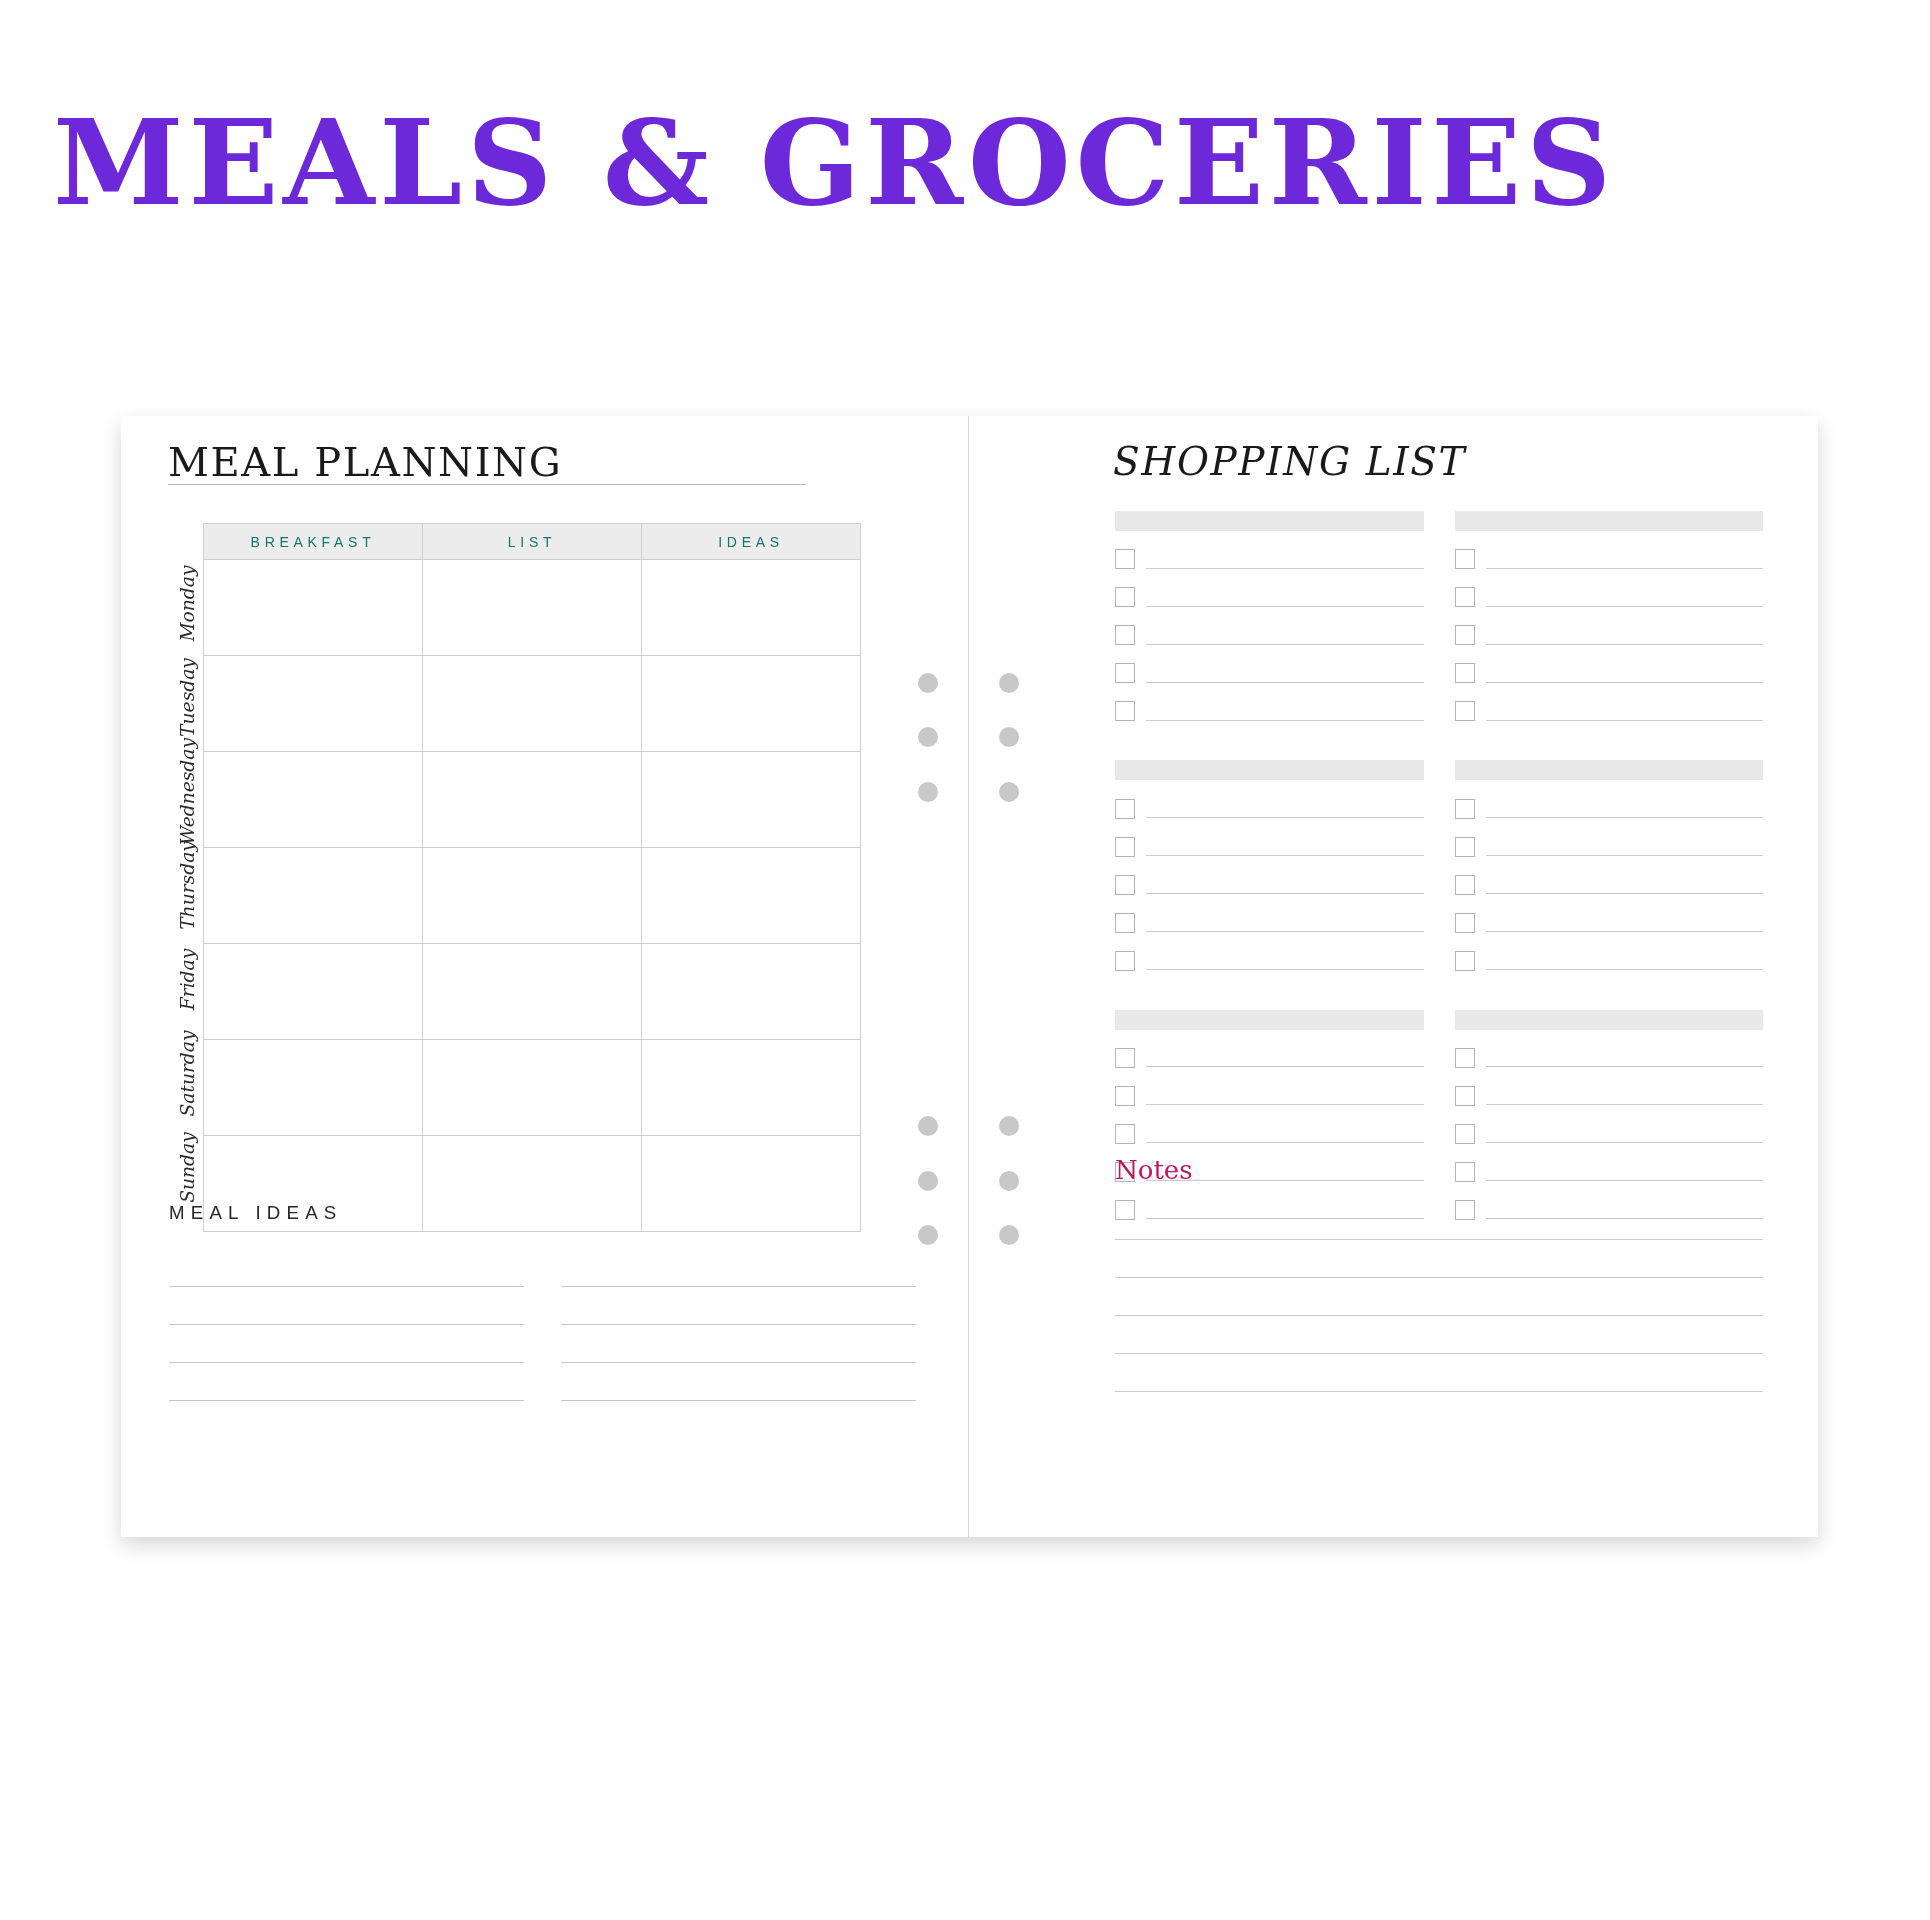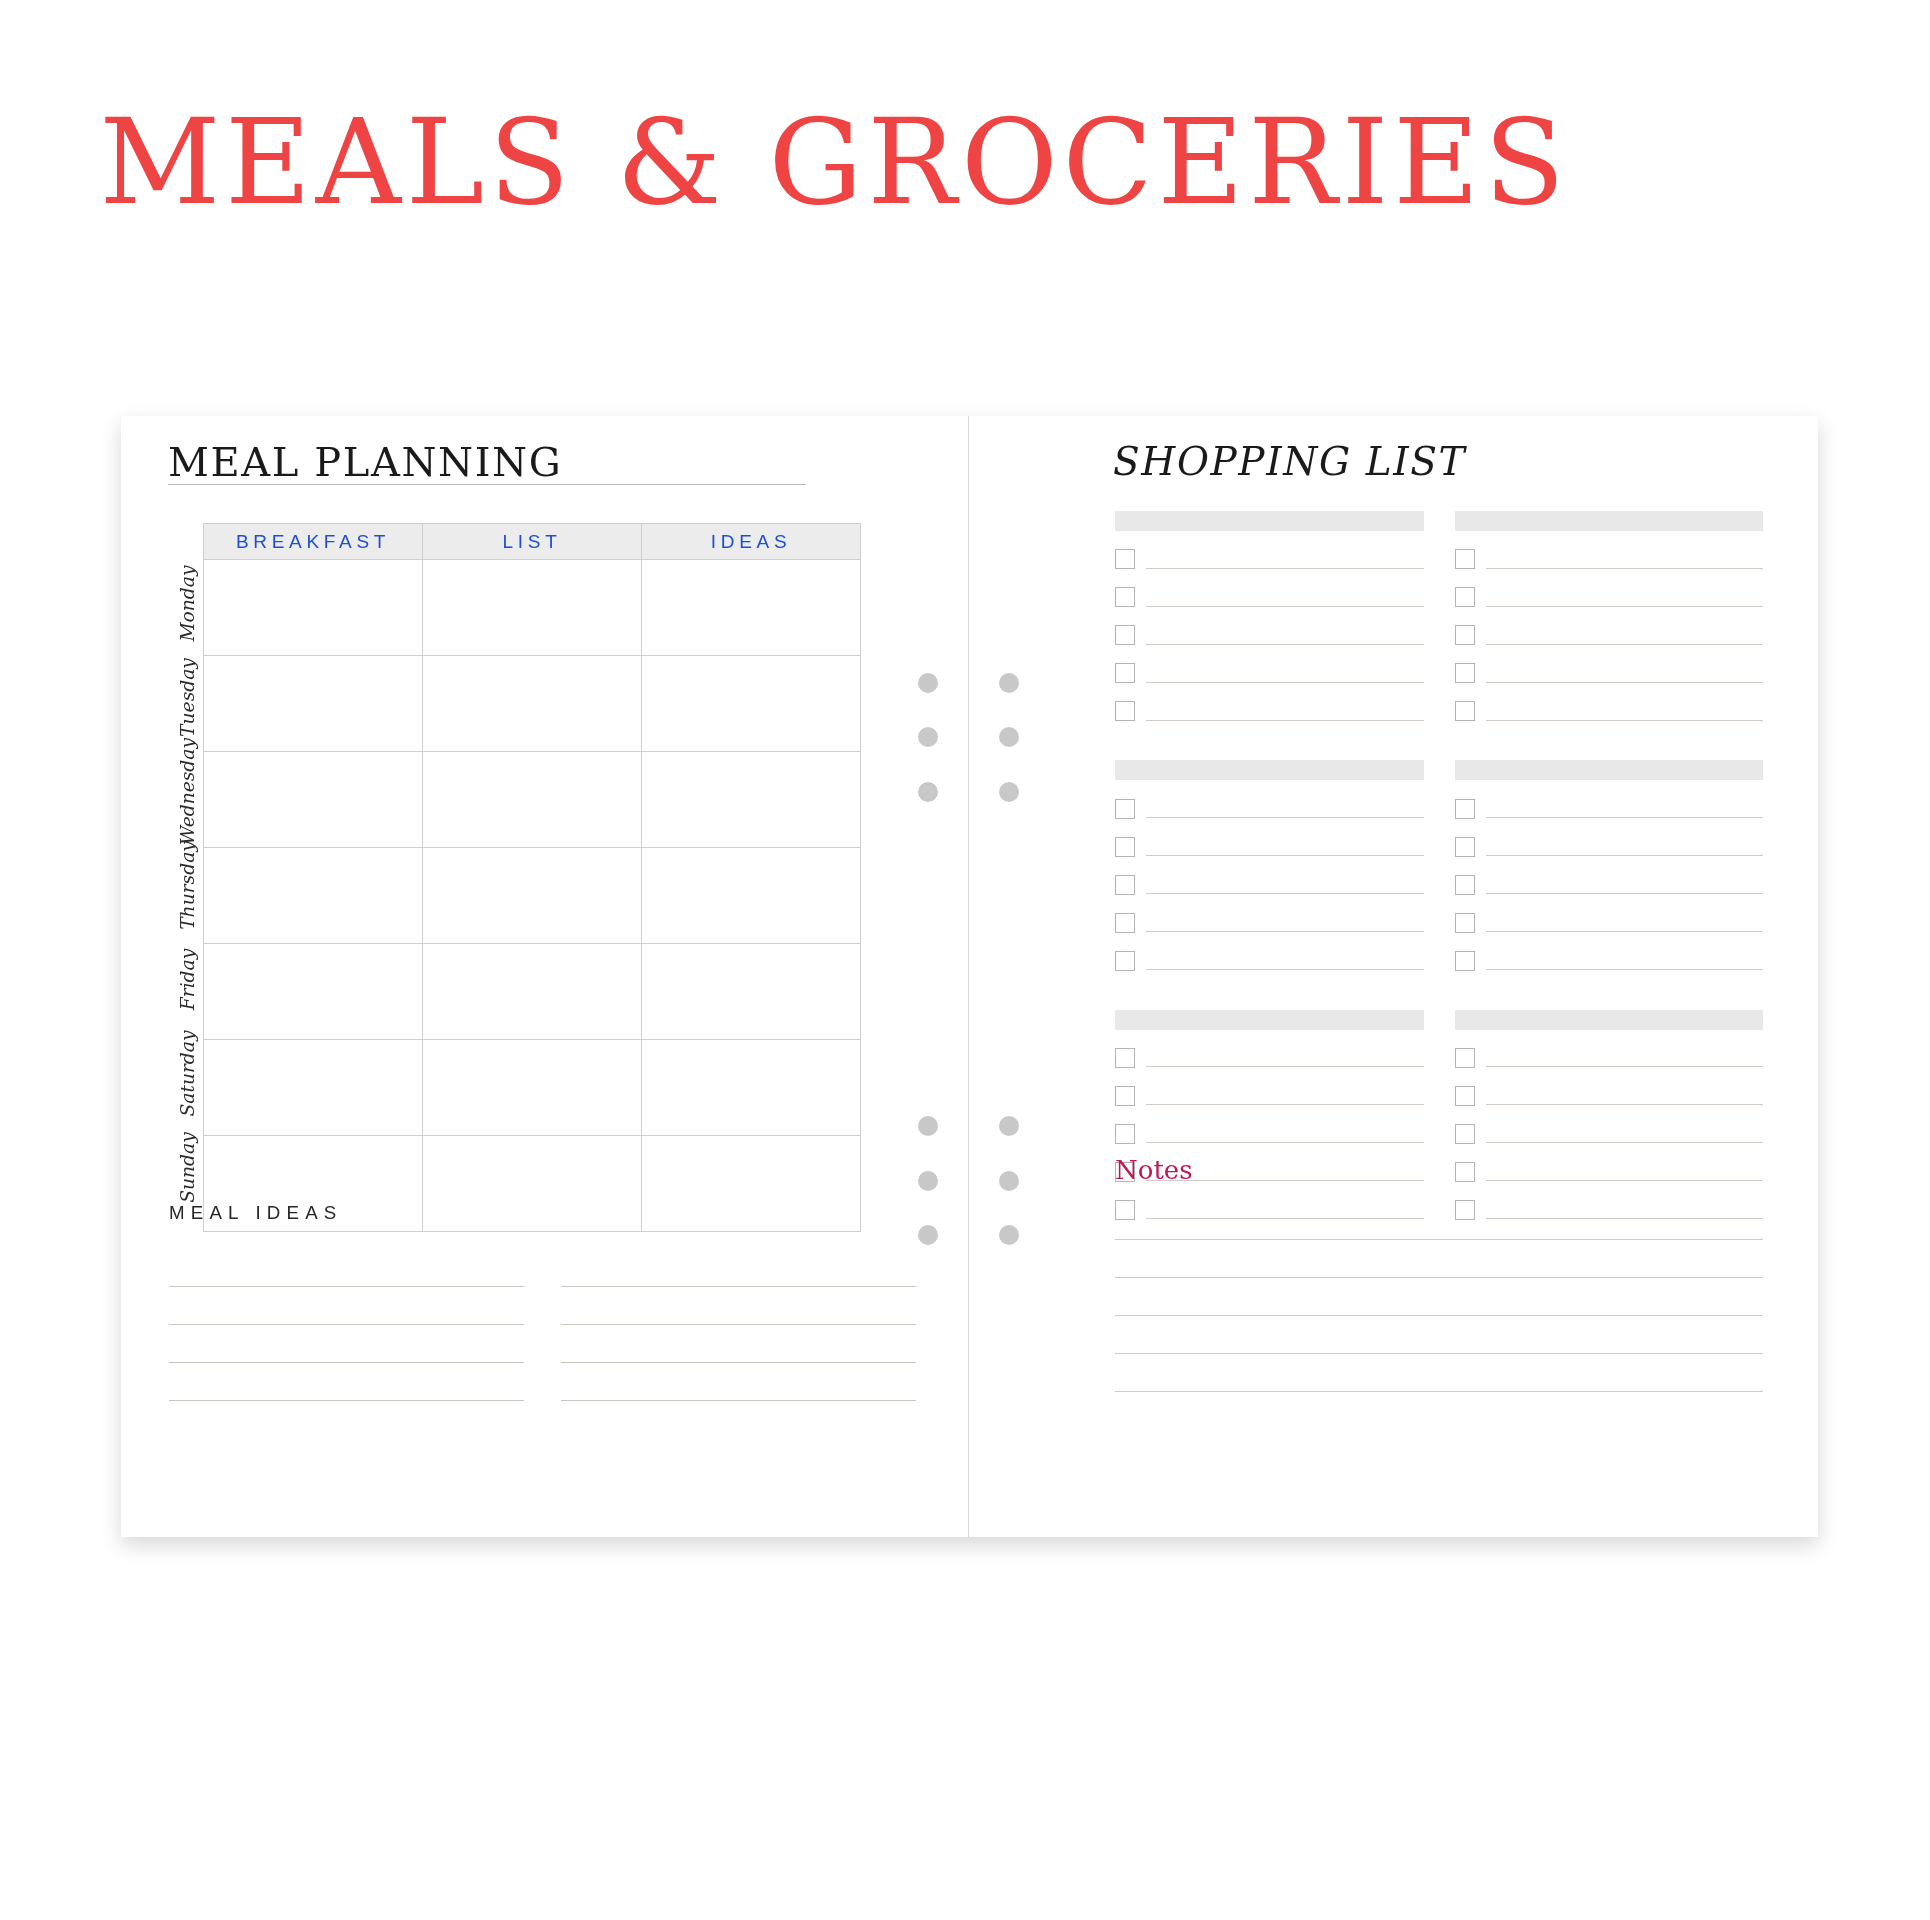--- a/index.html
+++ b/index.html
@@ -19,22 +19,22 @@
   
   .page-title {
     position: absolute;
     top: 93px;
     left: 0;
     width: 1669px;
     text-align: center;
     font-family: "DejaVu Serif", serif;
     font-size: 118px;
     letter-spacing: 4.7px;
-    font-weight: 400;
-    color: #ef4444;
+    font-weight: 700;
+    color: #6d28d9;
     white-space: nowrap;
   }
 
   
   .spread {
     position: absolute;
     left: 121px;
     top: 416px;
     width: 1697px;
     height: 1121px;
@@ -93,24 +93,24 @@
     top: 107px;
     width: 658px;
     border-collapse: collapse;
     table-layout: fixed;
   }
   .meal-table th {
     height: 33px;
     background: #ececec;
     border: 0.8px solid #cfcfcf;
     font-family: "Liberation Sans", sans-serif;
-    font-size: 19px;
+    font-size: 14px;
     letter-spacing: 4.7px;
     font-weight: 400;
-    color: #1d4ed8;
+    color: #0f766e;
   }
   .meal-table td {
     height: 93px;
     border: 0.8px solid #cfcfcf;
   }
   .daycol {
     position: absolute;
     left: 51px;
     top: 140px;
     width: 31px;

